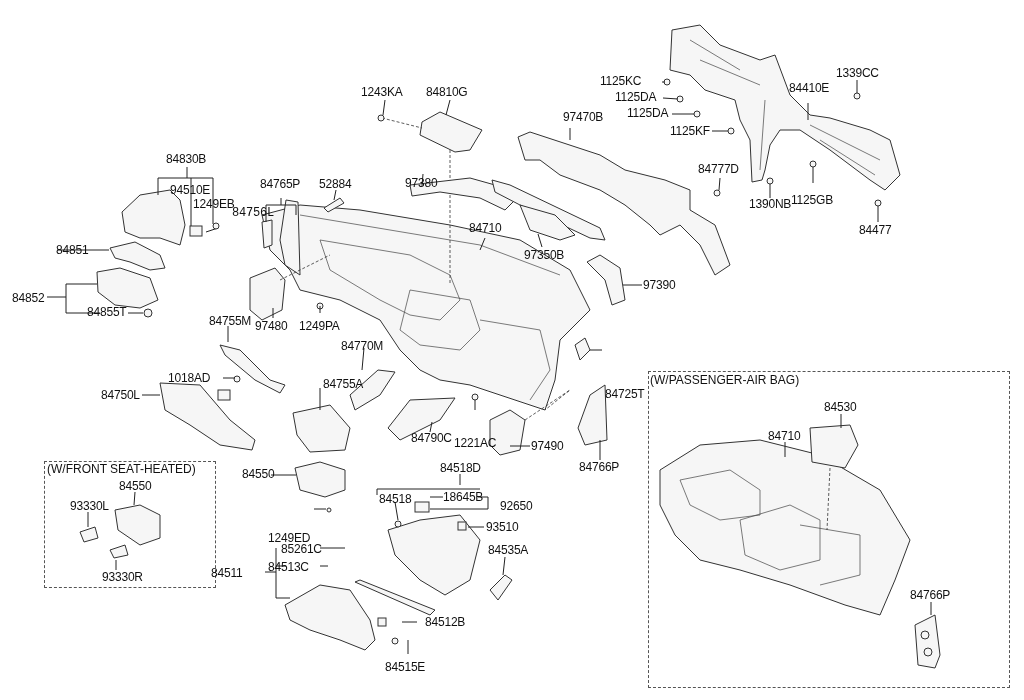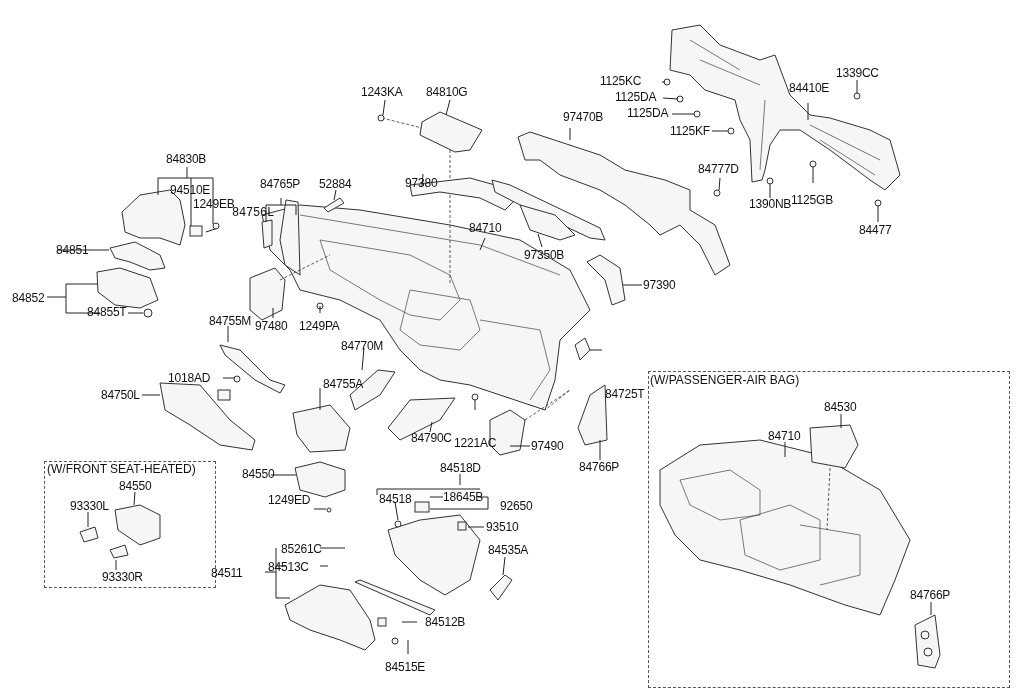--- a/index.html
+++ b/index.html
@@ -220,21 +220,21 @@
 <div class="lbl" style="left:341px;top:340px;">84770M</div>
 <div class="lbl" style="left:605px;top:360px;margin-top:28px;">84725T</div>
 <div class="lbl" style="left:168px;top:372px;">1018AD</div>
 <div class="lbl" style="left:101px;top:389px;">84750L</div>
 <div class="lbl" style="left:299px;top:378px;margin-left:24px;">84755A</div>
 <div class="lbl" style="left:454px;top:409px;margin-top:28px;">1221AC</div>
 <div class="lbl" style="left:411px;top:432px;">84790C</div>
 <div class="lbl" style="left:531px;top:440px;">97490</div>
 <div class="lbl" style="left:579px;top:461px;">84766P</div>
 <div class="lbl" style="left:242px;top:468px;">84550</div>
-<div class="lbl" style="left:268px;top:494px;text-align:center;">1249ED</div>
+<div class="lbl" style="left:268px;top:532px;text-align:center;">1249ED</div>
 <div class="lbl" style="left:440px;top:462px;">84518D</div>
 <div class="lbl" style="left:379px;top:493px;">84518</div>
 <div class="lbl" style="left:443px;top:491px;">18645B</div>
 <div class="lbl" style="left:500px;top:500px;">92650</div>
 <div class="lbl" style="left:486px;top:521px;">93510</div>
 <div class="lbl" style="left:488px;top:544px;">84535A</div>
 <div class="lbl" style="left:281px;top:543px;">85261C</div>
 <div class="lbl" style="left:268px;top:561px;">84513C</div>
 <div class="lbl" style="left:211px;top:567px;">84511</div>
 <div class="lbl" style="left:425px;top:616px;">84512B</div>

